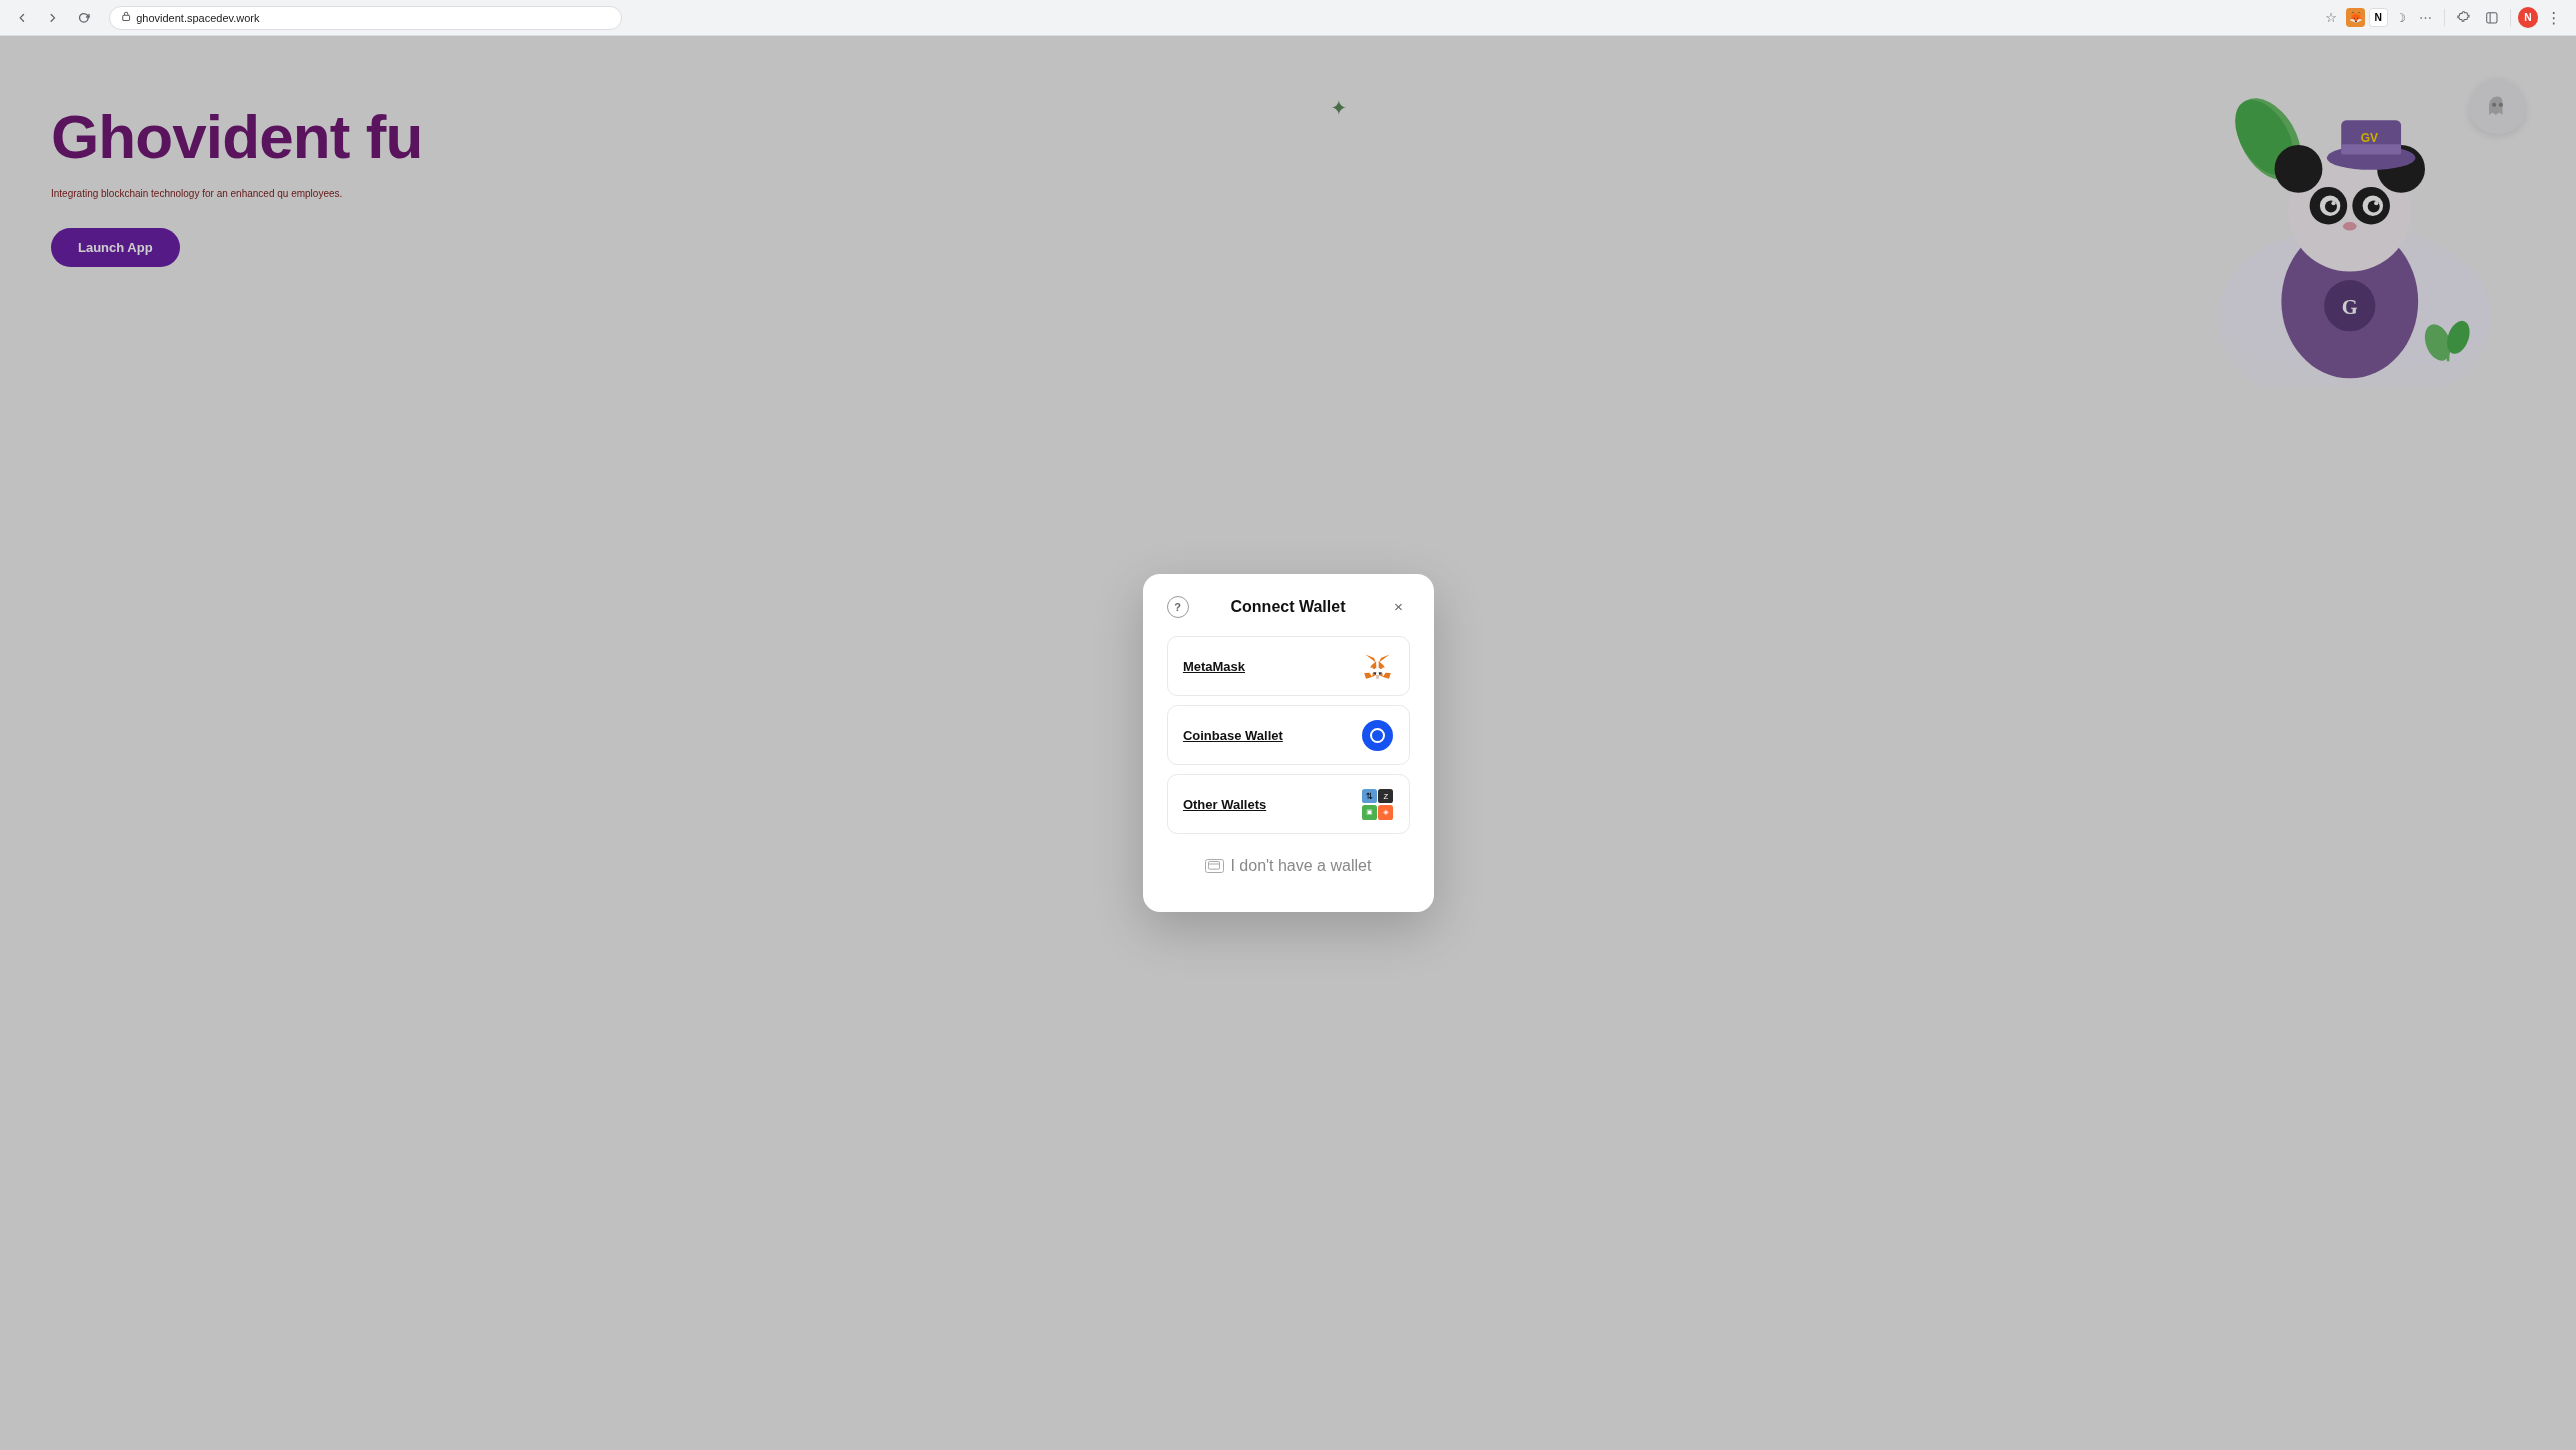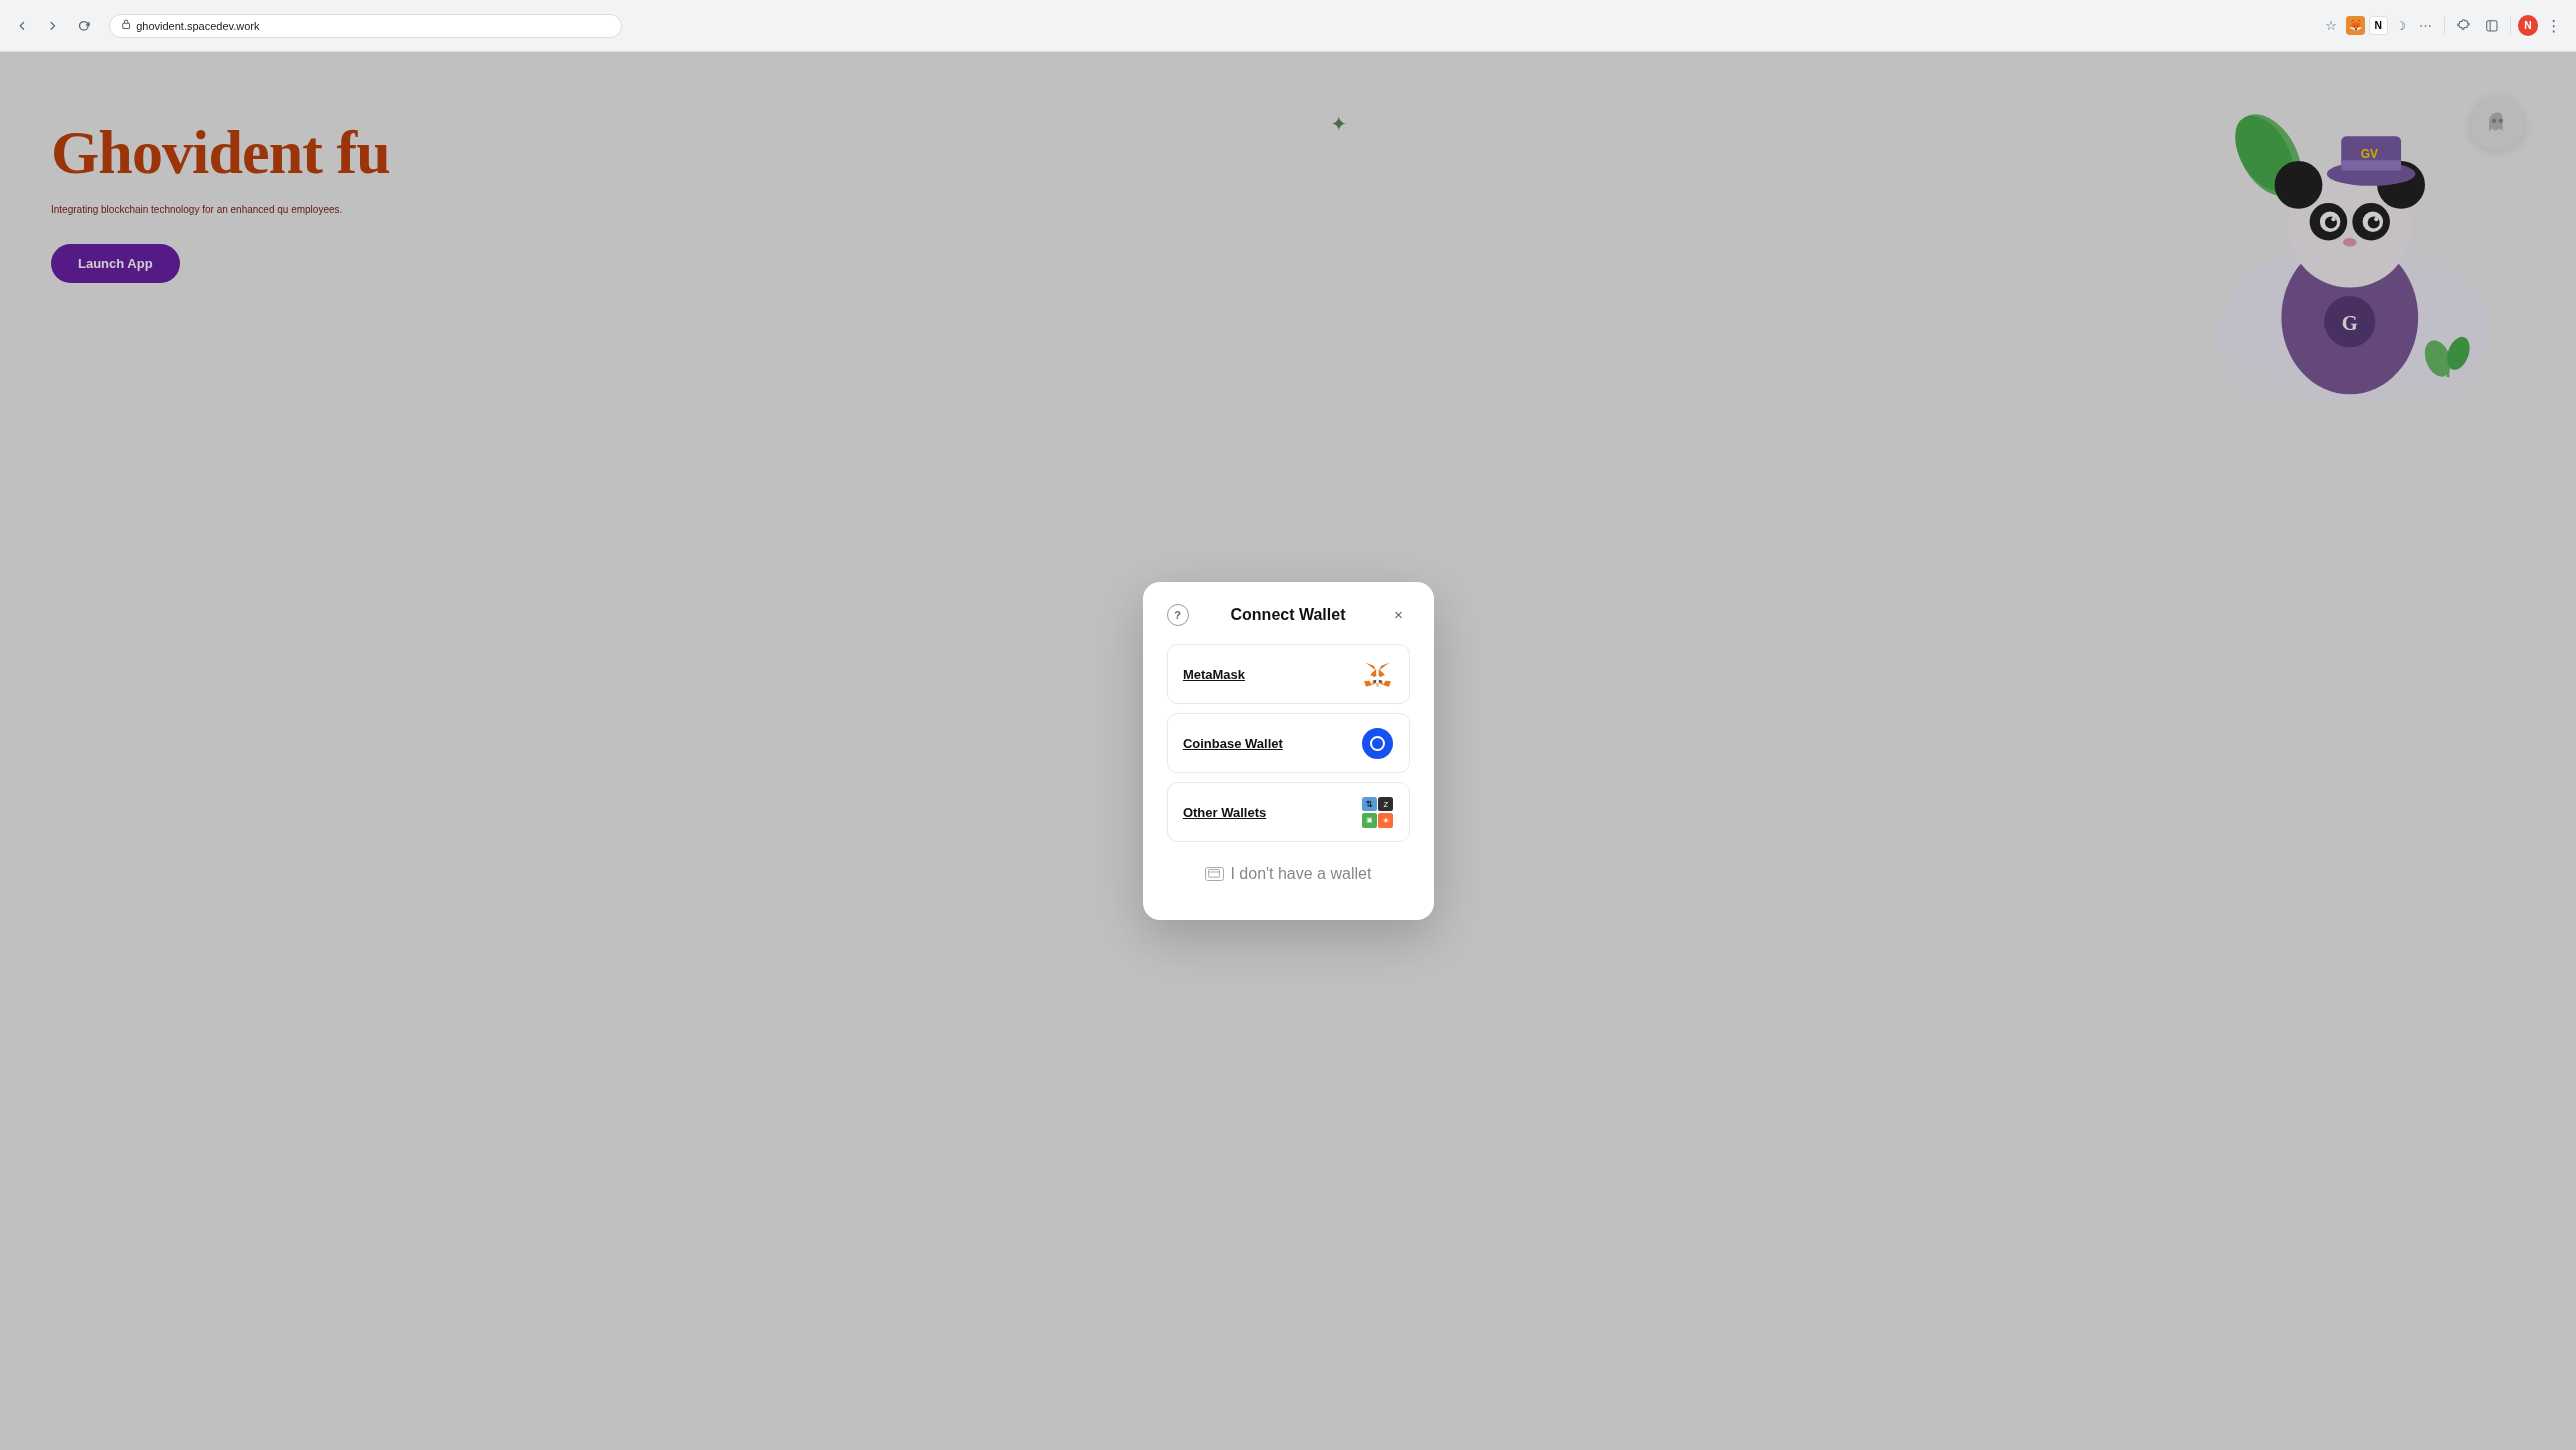--- a/index.html
+++ b/index.html
@@ -8,21 +8,21 @@
       font-family: -apple-system, BlinkMacSystemFont, 'Segoe UI', sans-serif;
       background: #f0f0f0;
       min-height: 100vh;
       display: flex;
       flex-direction: column;
     }
 
     
     .browser-bar {
       background: #f1f3f4;
-      height: 52px;
+      height: 36px;
       display: flex;
       align-items: center;
       padding: 0 10.3px;
       gap: 6.8px;
       border-bottom: 0.9px solid #dadce0;
       flex-shrink: 0;
     }
 
     .browser-nav-btn {
       width: 24px;
@@ -156,27 +156,26 @@
     }
 
     .hero-text {
       max-width: 445px;
       z-index: 1;
     }
 
     .hero-title {
       font-size: 62px;
       font-weight: 900;
-      color: #c2410c;
+      color: #701a75;
       line-height: 1.05;
       letter-spacing: -0.9px;
       margin-bottom: 17px;
       white-space: nowrap;
       overflow: hidden;
-      font-family: Liberation Serif, serif;
     }
 
     .hero-subtitle {
       font-size: 10px;
       color: #7f1d1d;
       line-height: 1.5;
       margin-bottom: 27px;
       max-width: 393px;
     }
 

